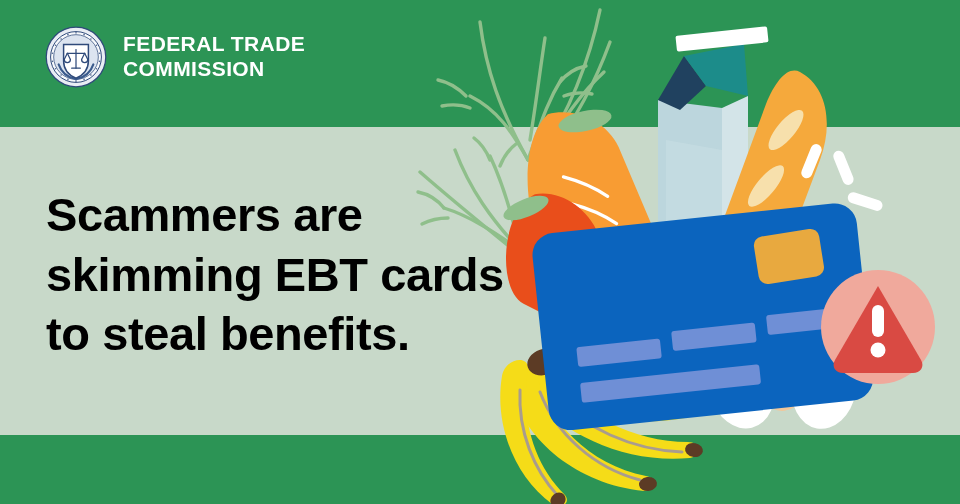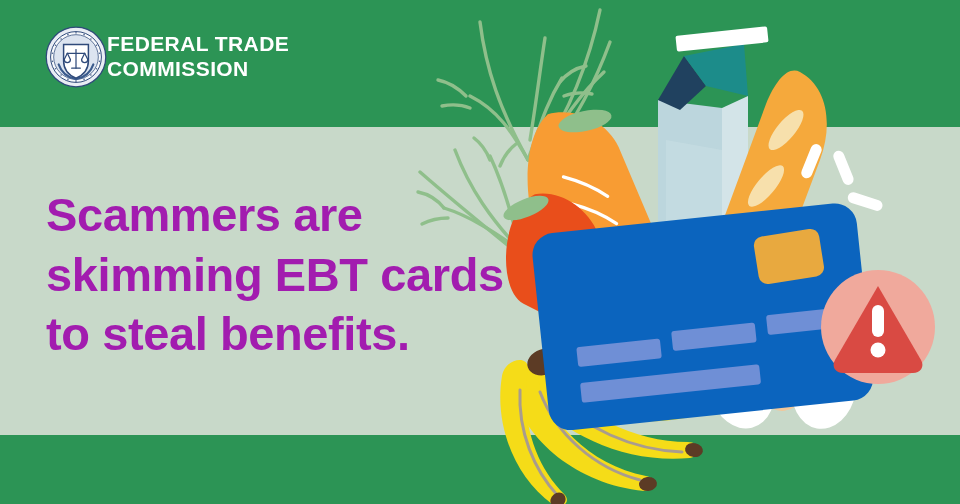--- a/index.html
+++ b/index.html
@@ -26,38 +26,39 @@
   .band-mid    { top: 127px; height: 308px; background: #C8D9C9; }
   .band-bottom { top: 435px; height: 69px;  background: #2C9455; }
 
   
   .logo-block {
     position: absolute;
     left: 45px;
     top: 26px;
     display: flex;
     align-items: center;
+    gap: 16px;
   }
   .seal { width: 62px; height: 62px; display: block; }
   .logo-text {
     color: #ffffff;
     font-size: 21px;
     font-weight: bold;
     line-height: 1.17;
     letter-spacing: 0.4px;
     white-space: pre-line;
   }
 
   
   .headline {
     position: absolute;
     left: 46px;
     top: 185px;
     width: 500px;
-    color: #a21caf;
+    color: #000000;
     font-size: 47px;
     font-weight: bold;
     line-height: 1.27;
     letter-spacing: -0.4px;
     white-space: pre-line;
   }
 
   
   .art {
     position: absolute;

